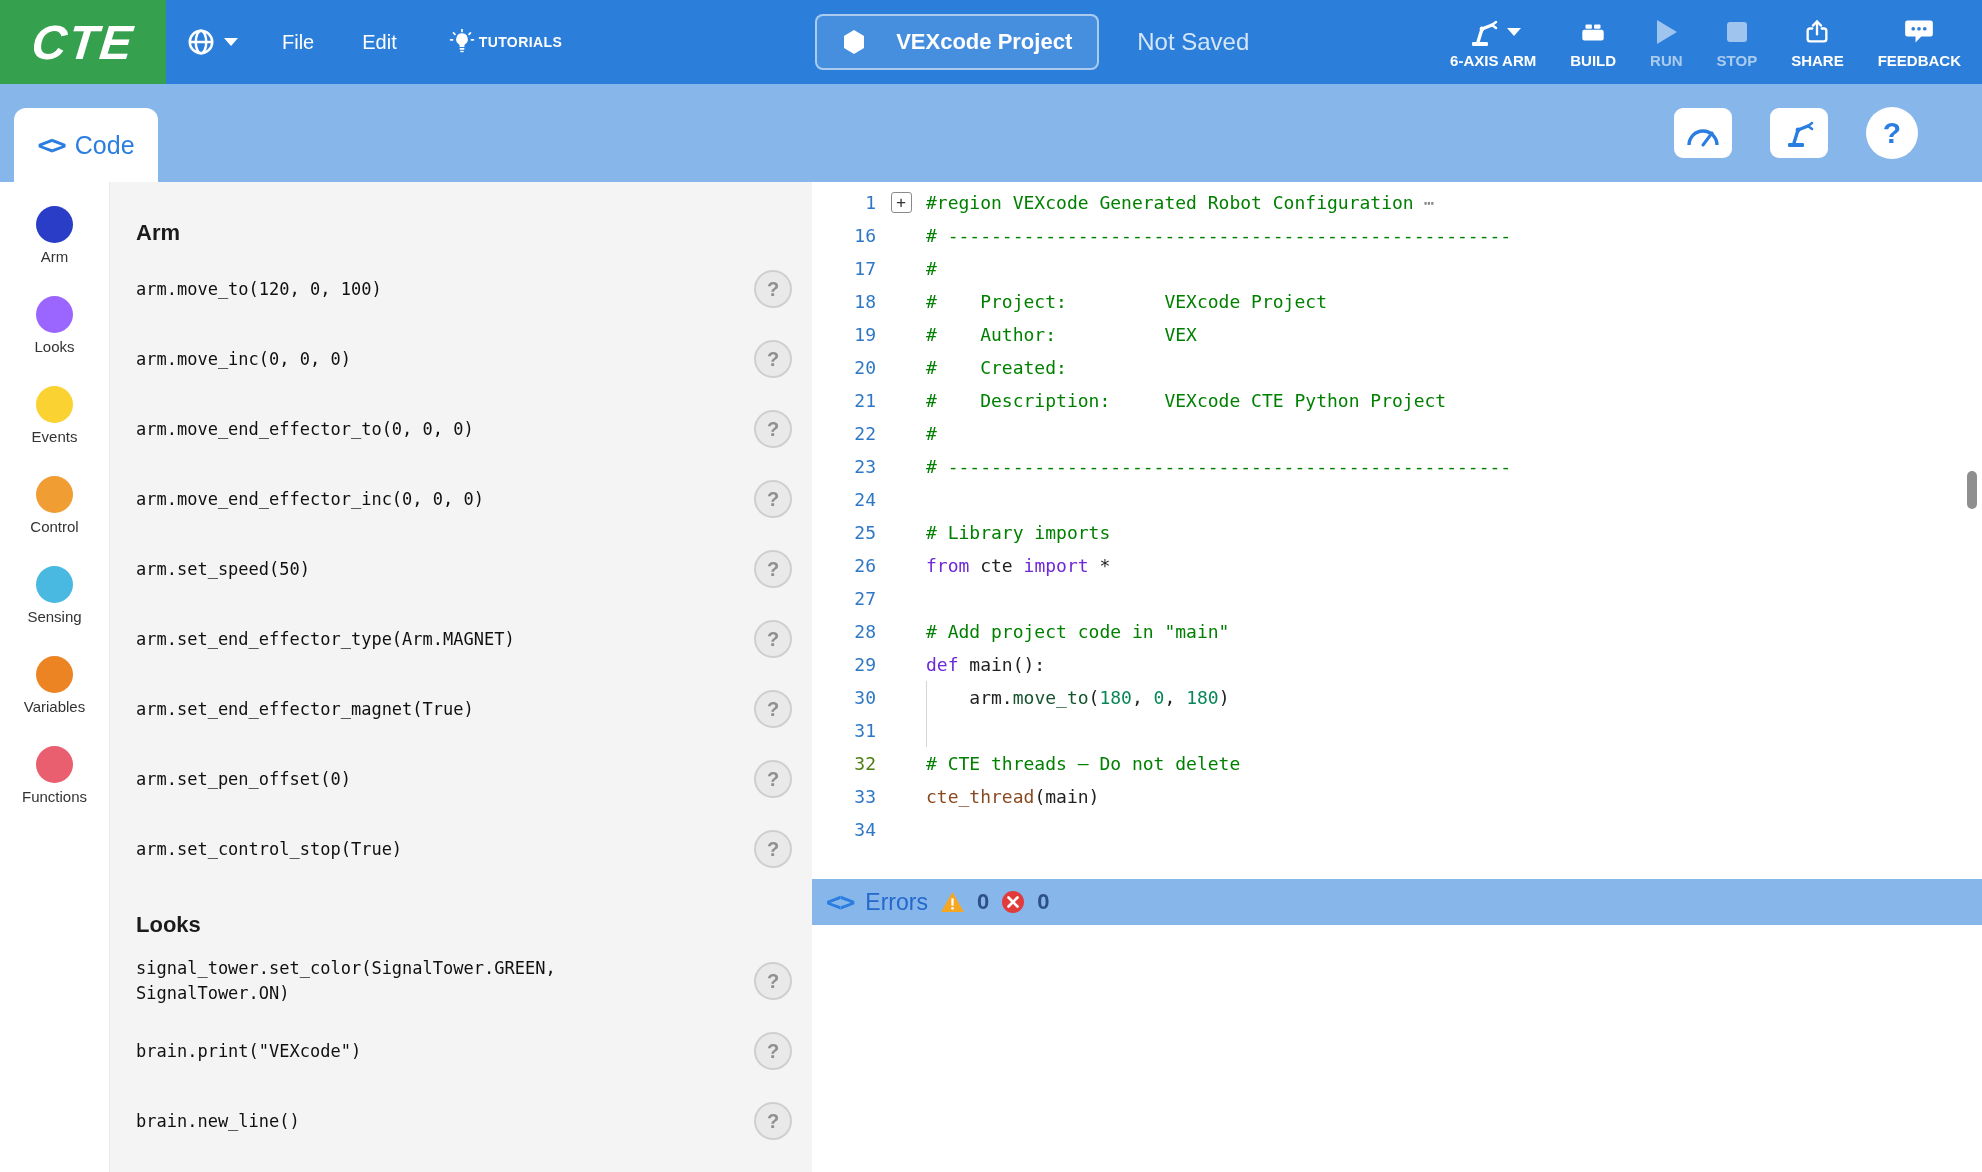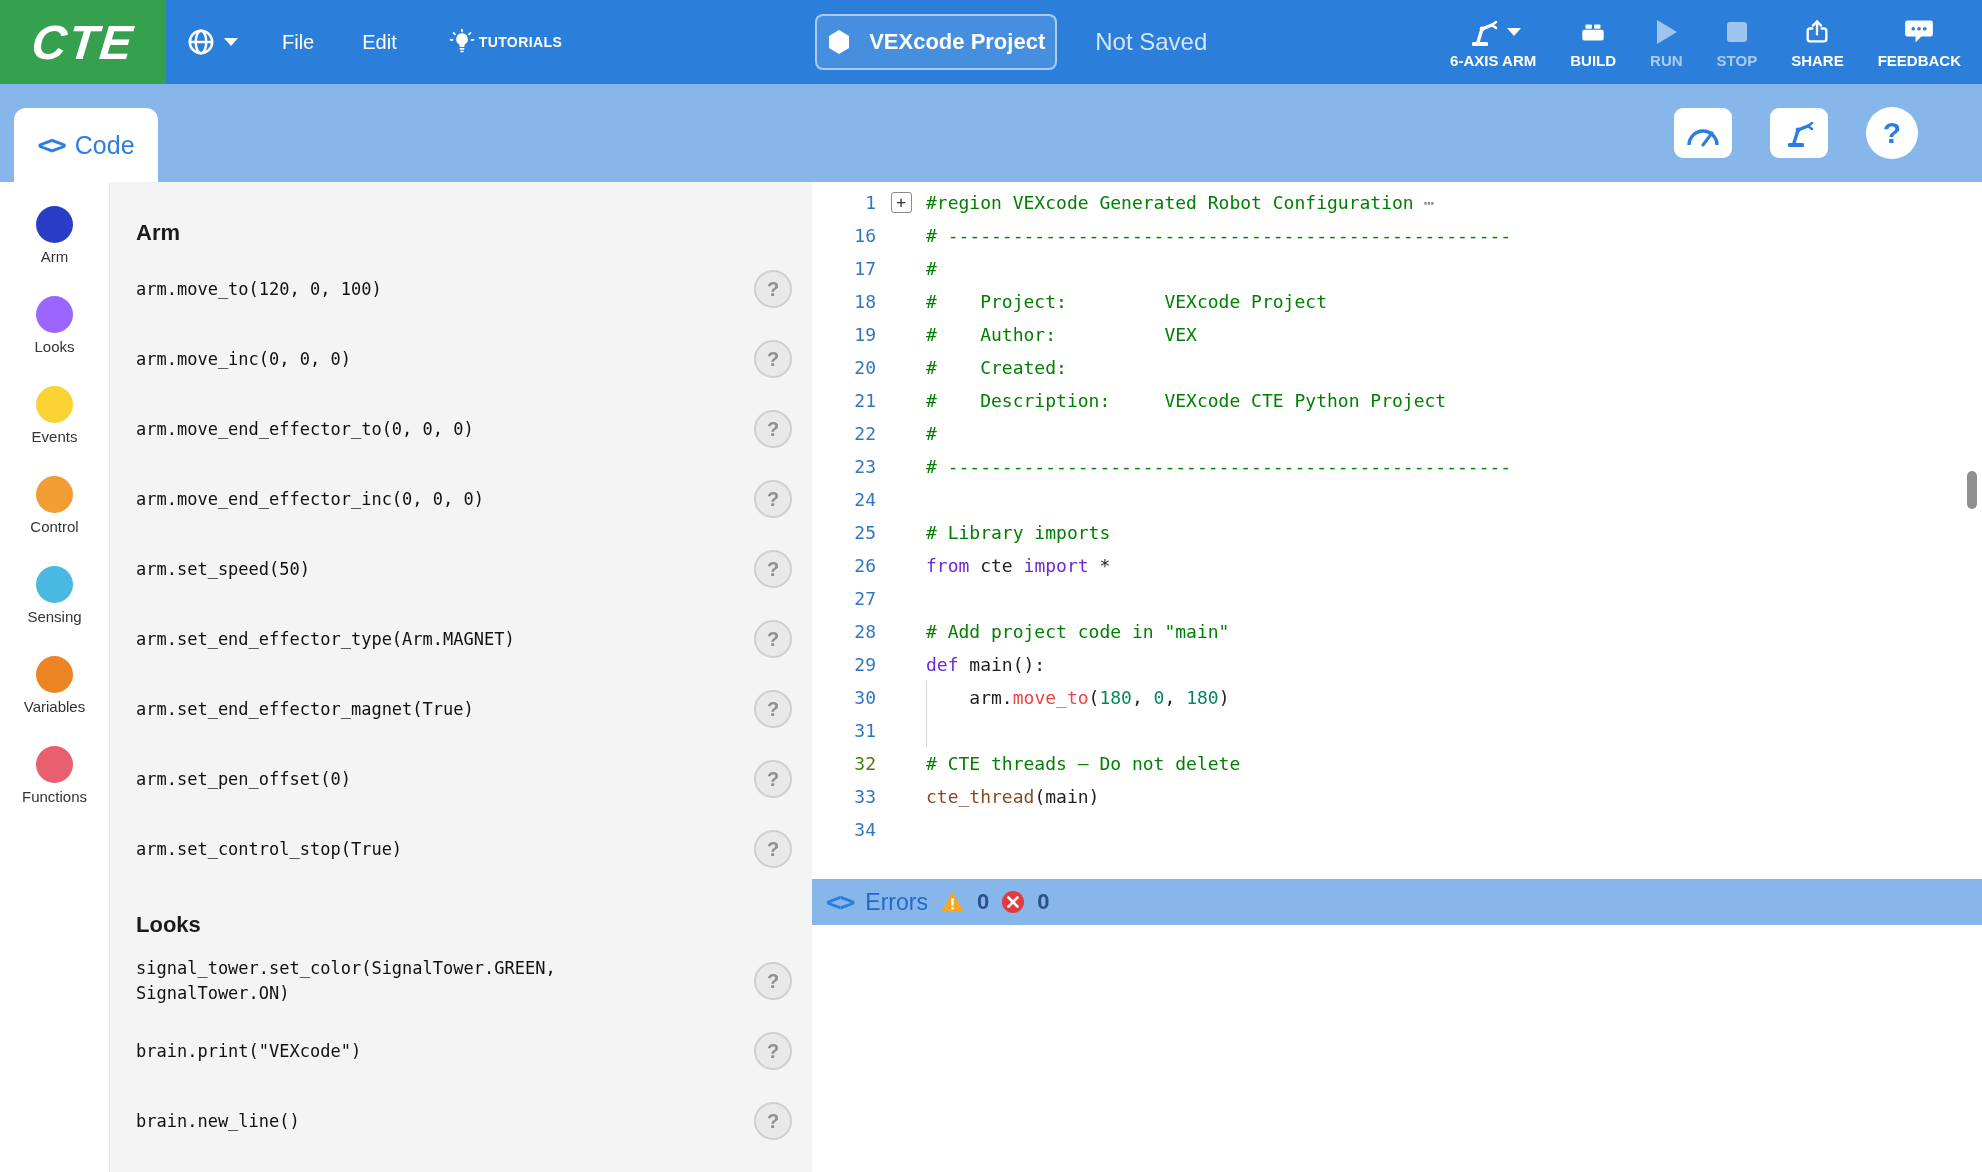--- a/index.html
+++ b/index.html
@@ -8,21 +8,21 @@
   svg{display:block}
 
   
   #topbar{position:absolute;left:0;top:0;right:0;height:84px;background:#2b7ed9;display:flex;align-items:center;color:#fff;z-index:5}
   #logo{width:166px;height:84px;background:#35a04d;display:flex;align-items:center;justify-content:center;flex:none}
   #logo span{font-weight:bold;font-style:italic;font-size:48px;letter-spacing:2px;transform:skewX(-6deg)}
   .menu-item{font-size:20px;padding:0 24px;height:84px;display:flex;align-items:center;cursor:default}
   #globe-wrap{display:flex;align-items:center;gap:8px;padding:0 20px}
   .chev{width:0;height:0;border-left:7px solid transparent;border-right:7px solid transparent;border-top:8px solid #fff}
   #tutorials{display:flex;align-items:center;gap:4px;padding:0 28px;font-size:14px;font-weight:bold;letter-spacing:.4px}
-  #project-pill{display:flex;align-items:center;gap:18px;height:56px;padding:0 10px;border:2px solid rgba(255,255,255,.55);background:rgba(255,255,255,.13);border-radius:8px;font-size:22px;font-weight:600;margin-left:225px;white-space:nowrap}
+  #project-pill{display:flex;align-items:center;gap:30px;height:56px;padding:0 25px;border:2px solid rgba(255,255,255,.55);background:rgba(255,255,255,.13);border-radius:8px;font-size:22px;font-weight:600;margin-left:225px;white-space:nowrap}
   #not-saved{margin-left:38px;font-size:24px;color:rgba(255,255,255,.8);white-space:nowrap}
   #topbar-right{margin-left:auto;display:flex;align-items:center;padding-right:4px}
   .tb-btn{display:flex;flex-direction:column;align-items:center;gap:4px;font-size:15px;font-weight:bold;padding:0 17px;white-space:nowrap}
   .tb-btn .icon-row{display:flex;align-items:center;gap:7px;height:32px}
   .tb-dim{color:rgba(255,255,255,.6)}
 
   
   #subheader{position:absolute;left:0;top:84px;right:0;height:98px;background:#87b6ea;display:flex;align-items:flex-end}
   #code-tab{margin-left:14px;width:144px;height:74px;background:#fff;border-radius:12px 12px 0 0;display:flex;align-items:center;justify-content:center;gap:10px;color:#2a7de1;font-size:25px;cursor:default}
   .code-glyph{font-family:"DejaVu Sans Mono",monospace;font-weight:bold;font-size:26px;letter-spacing:-2px;color:#2a7de1}
@@ -48,21 +48,21 @@
   #editor{position:absolute;left:812px;top:182px;right:0;height:697px;background:#fff;padding-top:4px;overflow:hidden}
   .ed-line{position:relative;display:flex;height:33px;line-height:33px;font-family:"DejaVu Sans Mono",monospace;font-size:18px}
   .ln{width:64px;text-align:right;color:#2e77c5;flex:none}
   .ln.active{color:#4d7c0f;font-weight:normal}
   .gutter{width:50px;flex:none;display:flex;align-items:center;justify-content:center}
   .fold-box{width:21px;height:21px;border:1px solid #8a8a8a;border-radius:3px;color:#333;font-size:16px;line-height:19px;text-align:center;background:#fff}
   .code{white-space:pre;flex:1}
   .seg-comment{color:#008000}
   .seg-kw{color:#6d28d9}
   .seg-num{color:#098658}
-  .seg-fn{color:#ef4444}
+  .seg-fn{color:#14532d}
   .seg-fn2{color:#8a4a21}
   .ellipsis{color:#888;margin-left:10px}
   .guide::before{content:"";position:absolute;left:114px;top:0;bottom:0;border-left:1px solid #d6d6d6}
   #scroll-thumb{position:absolute;right:5px;top:289px;width:10px;height:38px;background:#8f8f8f;border-radius:5px}
 
   
   #errors-bar{position:absolute;left:812px;top:879px;right:0;height:46px;background:#87b6ea;display:flex;align-items:center;gap:12px;padding-left:14px}
   #errors-label{color:#2468cc;font-size:23px}
   .count{color:#2d4f8a;font-size:22px;font-weight:bold}
   #console{position:absolute;left:812px;top:925px;right:0;bottom:0;background:#fff}

